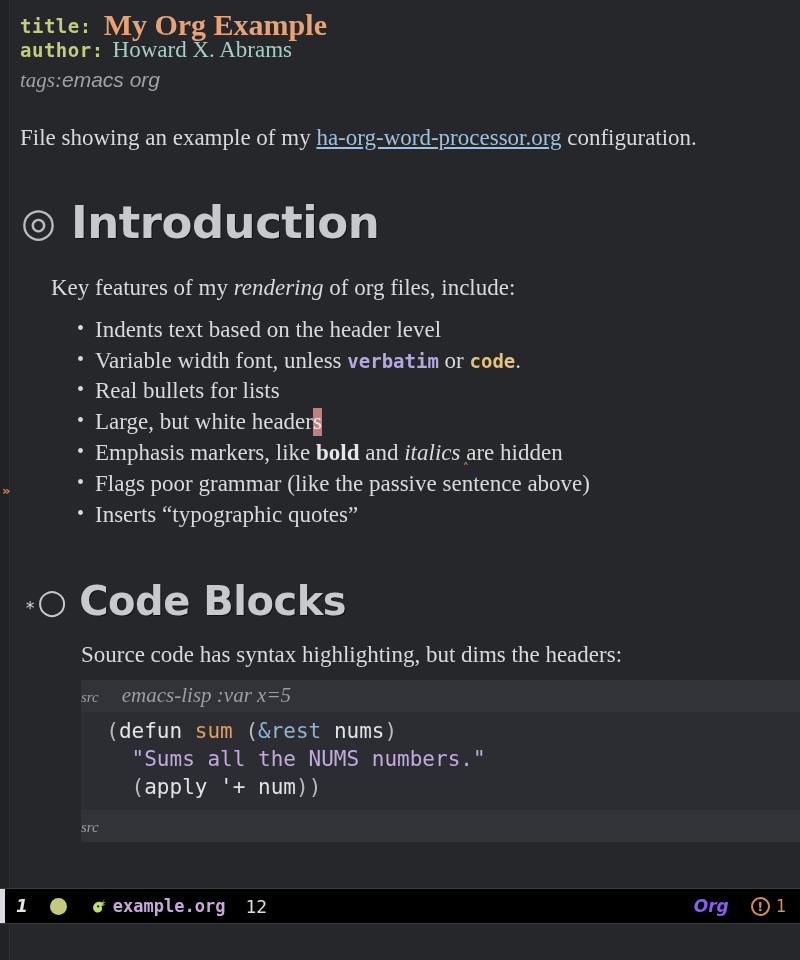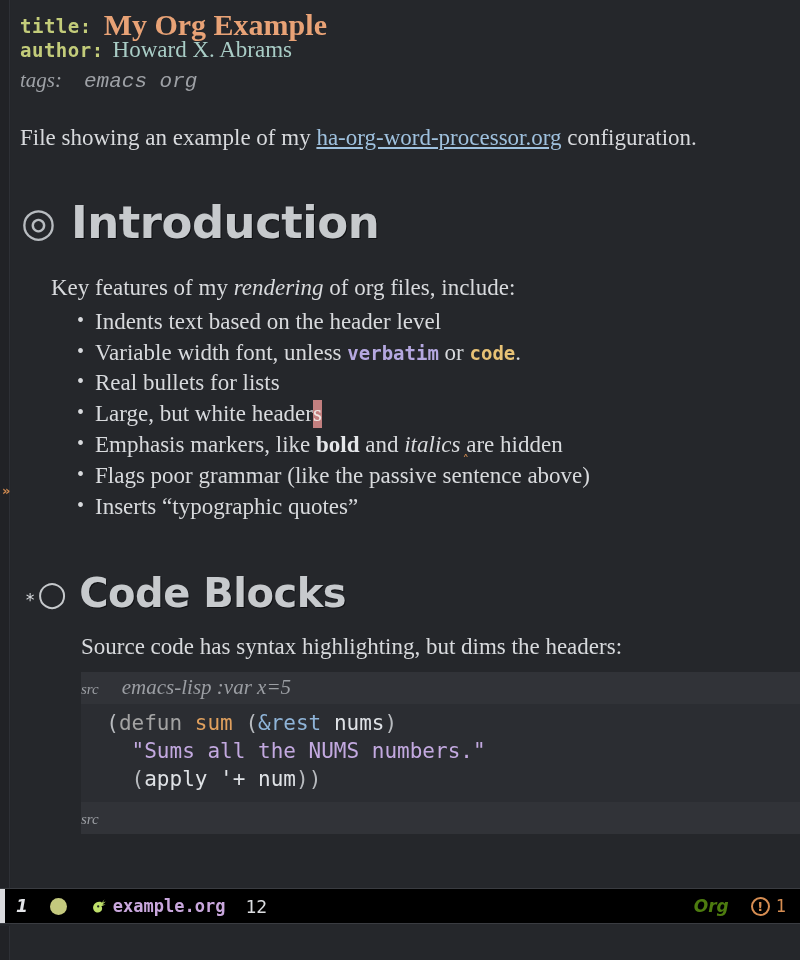--- a/index.html
+++ b/index.html
@@ -93,25 +93,24 @@
   .meta-val.date {
     margin-left: 20px;
   }
   .meta-tags-key {
     font-family: "Liberation Serif", serif;
     font-size: 21px;
     font-style: italic;
     color: #9ea1a6;
   }
   .meta-tags-val {
-    font-family: Liberation Mono, monospace;
+    font-family: Liberation Sans, sans-serif;
     font-size: 21px;
     font-style: italic;
     color: #9ea1a6;
-    margin-left: 22px;
     text-align: center;
   }
 
   
   .lead {
     margin: 25px 0 0 9px;
     font-size: 23px;
     color: #d8dadd;
     line-height: 1.25;
   }
@@ -181,21 +180,21 @@
     color: #d8dadd;
     margin-top: 24px;
     line-height: 1.3;
   }
   .para.tight { margin-top: 16px; }
   .ital { font-style: italic; }
   .bold { font-weight: bold; color: #e4e6e9; }
 
   ul.bullets {
     list-style: none;
-    margin: 4px 0 0 0;
+    margin: 12px 0 0 0;
     padding: 0 0 0 26px;
   }
   ul.bullets li {
     font-size: 23px;
     color: #d8dadd;
     line-height: 1.345;
     position: relative;
     padding-left: 18px;
     white-space: nowrap;
   }
@@ -262,21 +261,21 @@
     padding: 6px 0 8px 0;
   }
   .src-line {
     font-family: "DejaVu Sans Mono", monospace;
     font-size: 21px;
     line-height: 1.33;
     color: #cfd2d6;
     white-space: pre;
   }
   .t-paren { color: #b7babe; }
-  .t-defun { color: #a3a3a3; }
+  .t-defun { color: #e5e5e5; }
   .t-fname { color: #e0a05e; }
   .t-amp   { color: #8fb4d8; }
   .t-var   { color: #dfe2e6; }
   .t-str   { color: #c3a9e0; }
   .t-sym   { color: #dfe2e6; }
 
   
   .modeline {
     position: absolute;
     left: 0;
@@ -330,21 +329,21 @@
     font-size: 18px;
     color: #dcdee1;
     margin-left: 20px;
   }
   .ml-spacer { flex: 1; }
   .ml-major {
     font-family: "DejaVu Sans", sans-serif;
     font-weight: bold;
     font-style: italic;
     font-size: 17px;
-    color: #4d7c0f;
+    color: #8b5cf6;
   }
   .ml-warn {
     display: flex;
     align-items: center;
     margin-left: 22px;
     margin-right: 14px;
   }
   .ml-warn-icon {
     width: 19px;
     height: 19px;

